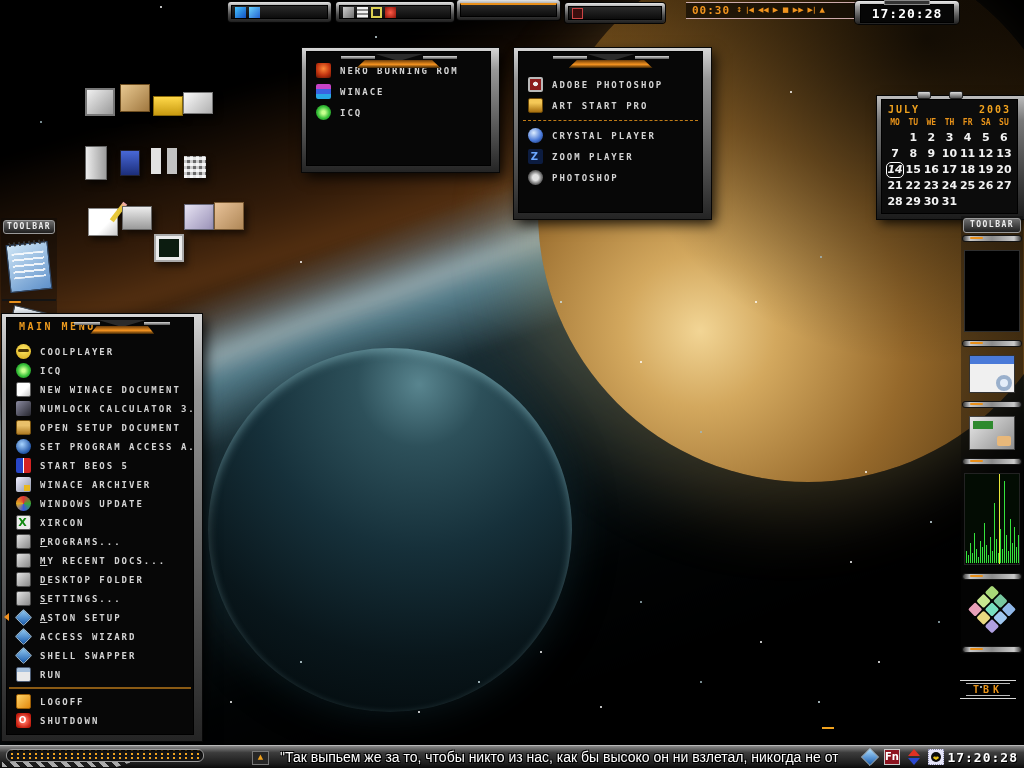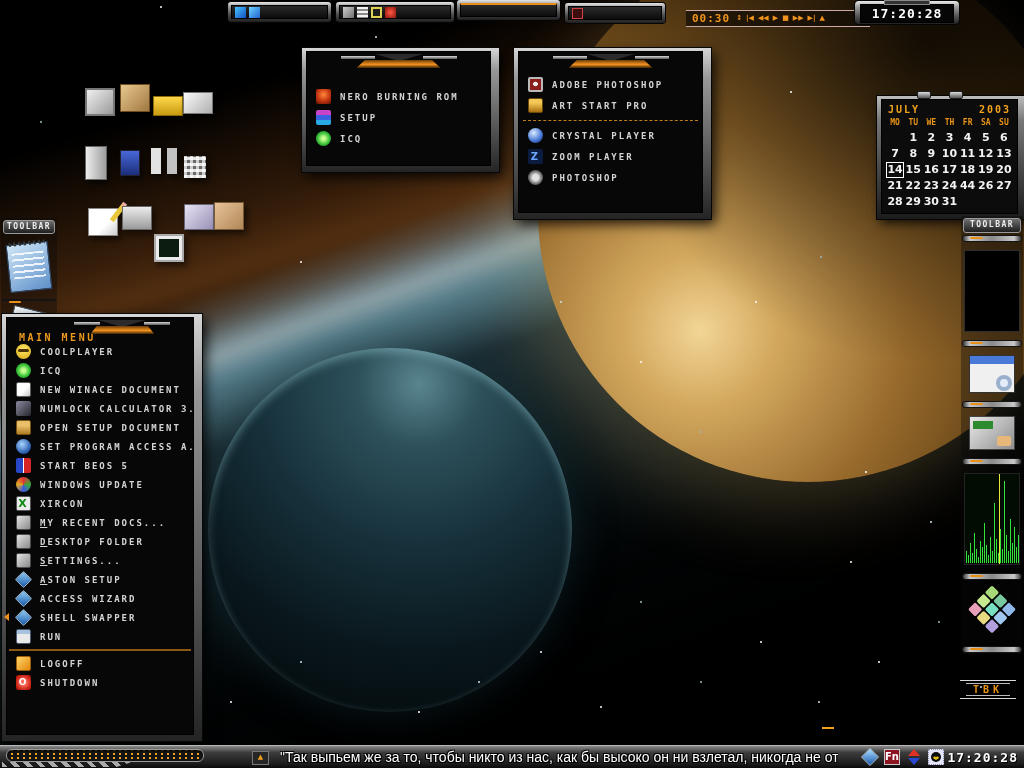--- a/index.html
+++ b/index.html
@@ -46,21 +46,21 @@
   .sepbar::after{content:"";position:absolute;top:1px;left:12%;width:22%;height:2px;background:#e88f1a;border-radius:2px;}
   
   .menu-item{height:19px;display:flex;align-items:center;gap:9px;padding:0 4px 0 9px;
     font:bold 9px "DejaVu Sans Mono",monospace;letter-spacing:2px;color:#d4d4d4;
     white-space:nowrap;overflow:hidden;cursor:default;}
   .popup .menu-item{height:21px;}
   .menu-item u{text-decoration:underline;}
   .menu-sep{height:0;border-top:2px solid #8a5a14;margin:3px 2px;
     background:linear-gradient(90deg,#5a3a08,#f09020,#5a3a08);}
   .menu-sep.dashed{border-top:1px dashed #c07c18;background:none;margin:4px 4px;}
-  .mm-title{position:absolute;top:14px;left:12px;color:#ec9a1e;font:bold 10px "DejaVu Sans Mono",monospace;letter-spacing:2.5px;}
+  .mm-title{position:absolute;top:3px;left:12px;color:#ec9a1e;font:bold 10px "DejaVu Sans Mono",monospace;letter-spacing:2.5px;}
   .menu-marker{position:absolute;left:-3px;width:0;height:0;border-top:4px solid transparent;
     border-bottom:4px solid transparent;border-right:5px solid #f09020;}
   
   .mi{width:15px;height:15px;flex:none;border-radius:2px;}
   .nero-icon{background:radial-gradient(circle at 50% 38%,#ff8838,#c23410 55%,#5e1202);}
   .winrar-icon{background:linear-gradient(180deg,#c743c7 0 32%,#3a62e0 32% 64%,#28a8e4 64% 100%);}
   .icq-icon{background:radial-gradient(circle at 50% 50%,#c6ff8e 15%,#39c23a 55%,#0d6e12);border-radius:50%;}
   .du-meter-icon{background:linear-gradient(180deg,#28d42c 48%,#0c8a14 52%);
     clip-path:polygon(50% 0,96% 40%,62% 40%,62% 60%,96% 60%,50% 100%,4% 60%,38% 60%,38% 40%,4% 40%);}
   .photoshop-icon{background:radial-gradient(circle at 50% 45%,#ececec 26%,#8c1d1d 32%);border:2px solid #b9b9b9;box-sizing:border-box;}
@@ -118,21 +118,21 @@
     color:#fff;font:bold 13px "DejaVu Sans Mono",monospace;letter-spacing:1px;}
   .clockbox .ctab{position:absolute;top:-1px;left:50%;transform:translateX(-50%);width:44px;height:3px;background:#333;border:1px solid #888;}
   
   .calendar{position:absolute;background:linear-gradient(180deg,#bdbdbd,#777 20%,#3c3c3c 70%,#1c1c1c);
     padding:3px 6px 5px 4px;box-sizing:border-box;box-shadow:0 0 0 1px #050505,3px 4px 10px rgba(0,0,0,.8);}
   .cal-inner{background:#0c0c0c;border:1px solid #000;height:100%;box-sizing:border-box;padding:3px 4px;}
   .cal-head{display:flex;justify-content:space-between;color:#f0a21e;font:bold 10px "DejaVu Sans Mono",monospace;letter-spacing:2px;padding:1px 2px;}
   .cal-grid{display:grid;grid-template-columns:repeat(7,1fr);}
   .cal-grid .wd{color:#e8931a;font:bold 8px "DejaVu Sans Mono",monospace;text-align:center;padding:2px 0 3px;}
   .cal-grid .dy{color:#f2f2f2;font:bold 11px "DejaVu Sans",sans-serif;text-align:center;height:16px;line-height:15px;cursor:default;}
-  .cal-grid .dy.sel{outline:1px solid #fff;border-radius:0;outline-offset:-1px;}
+  .cal-grid .dy.sel{outline:1px solid #fff;border-radius:5px;outline-offset:-1px;font-style:italic;}
   .cal-screw{position:absolute;top:-5px;width:12px;height:6px;background:linear-gradient(180deg,#ddd,#555);border:1px solid #222;border-radius:2px;}
   
   .vbar{position:absolute;display:flex;flex-direction:column;gap:3px;background:rgba(8,8,8,.35);padding:2px;box-sizing:border-box;}
   .tb-head{height:13px;background:linear-gradient(180deg,#6e6e6e,#1e1e1e);border:1px solid #9a9a9a;border-radius:3px;
     color:#ececec;font:bold 8px "DejaVu Sans Mono",monospace;letter-spacing:1.5px;text-align:center;line-height:12px;}
   .ritem{display:flex;align-items:center;justify-content:center;padding:6px 0;cursor:pointer;}
   .display-panel{width:54px;height:80px;background:#000;border:1px solid #2e2e2e;}
   .search-tool-icon{width:44px;height:36px;background:linear-gradient(180deg,#4a7ad8 0 22%,#f0f0f0 22%);border:1px solid #333;position:relative;}
   .search-tool-icon::after{content:"";position:absolute;right:2px;bottom:1px;width:16px;height:16px;border:4px solid #9ab0cc;border-radius:50%;box-sizing:border-box;background:rgba(220,235,255,.6);}
   .trap-tool-icon{width:44px;height:32px;background:linear-gradient(135deg,#e8e8e8,#8e8e8e);border:1px solid #444;position:relative;}
@@ -231,21 +231,21 @@
       </div>
       <div class="tseg hl" style="left: 457px; top: 0px; width: 103px;">
         <div class="tinner"></div>
       </div>
       <div class="tseg" style="left: 565px; top: 3px; width: 100px;">
         <div class="tinner">
           <div class="tico player-icon"></div>
         </div>
       </div>
     </div>
-  <div class="mediabar" id="mediabar" style="left:686px;top:10px;width:172px;height:15px">
+  <div class="mediabar" id="mediabar" style="left:686px;top:2px;width:172px;height:15px">
     <span class="mtime">00:30</span>
     <span id="media-buttons" style="display:flex;gap:4px">
         <span class="mbtn">↕</span>
         <span class="mbtn">|◀</span>
         <span class="mbtn">◀◀</span>
         <span class="mbtn">▶</span>
         <span class="mbtn">■</span>
         <span class="mbtn">▶▶</span>
         <span class="mbtn">▶|</span>
         <span class="mbtn">▲</span>
@@ -290,21 +290,21 @@
           <div class="dy">15</div>
           <div class="dy">16</div>
           <div class="dy">17</div>
           <div class="dy">18</div>
           <div class="dy">19</div>
           <div class="dy">20</div>
           <div class="dy">21</div>
           <div class="dy">22</div>
           <div class="dy">23</div>
           <div class="dy">24</div>
-          <div class="dy">44</div>
+          <div class="dy">25</div>
           <div class="dy">26</div>
           <div class="dy">27</div>
           <div class="dy">28</div>
           <div class="dy">29</div>
           <div class="dy">30</div>
           <div class="dy">31</div>
           <div class="dy"></div>
           <div class="dy"></div>
           <div class="dy"></div>
         </div>
@@ -399,35 +399,35 @@
           <i style="background: rgb(176, 160, 224);"></i>
         </div>
       </div>
       <div class="sepbar"></div>
     </div>
 
   <div class="tbk-logo" style="left:960px;top:680px;width:56px">TBK</div>
   <div class="mini-dash"></div>
 
   <div class="window popup" style="left:302px;top:48px;width:197px;height:124px">
-    <div class="win-inner" style="padding-top:34px">
+    <div class="win-inner" style="padding-top:8px">
       <div class="emblem">
         <span class="ebar l"></span>
           <span class="ebar r"></span>
           <span class="etri"></span>
           <span class="eglow"></span>
       </div>
       <div id="pm1">
           <div class="menu-item">
             <div class="mi nero-icon"></div>
             <span>NERO BURNING ROM</span>
           </div>
           <div class="menu-item">
             <div class="mi winrar-icon"></div>
-            <span>SETUP</span>
+            <span>WINACE</span>
           </div>
           <div class="menu-item">
             <div class="mi icq-icon"></div>
             <span>ICQ</span>
           </div>
         </div>
     </div>
   </div>
 
   <div class="window popup" style="left:514px;top:48px;width:197px;height:171px">
@@ -497,26 +497,34 @@
           </div>
           <div class="menu-item">
             <div class="mi program-access-icon"></div>
             <span>SET PROGRAM ACCESS A...</span>
           </div>
           <div class="menu-item">
             <div class="mi beos-icon"></div>
             <span>START BEOS 5</span>
           </div>
           <div class="menu-item">
+            <div class="mi winace-icon"></div>
+            <span>WINACE ARCHIVER</span>
+          </div>
+          <div class="menu-item">
             <div class="mi windows-update-icon"></div>
             <span>WINDOWS UPDATE</span>
           </div>
           <div class="menu-item">
             <div class="mi xircon-icon"></div>
             <span>XIRCON</span>
+          </div>
+          <div class="menu-item">
+            <div class="mi programs-icon"></div>
+            <span><u>P</u><span>ROGRAMS...</span></span>
           </div>
           <div class="menu-item">
             <div class="mi recent-docs-icon"></div>
             <span><u>M</u><span>Y RECENT DOCS...</span></span>
           </div>
           <div class="menu-item">
             <div class="mi desktop-folder-icon"></div>
             <span><u>D</u><span>ESKTOP FOLDER</span></span>
           </div>
           <div class="menu-item">

